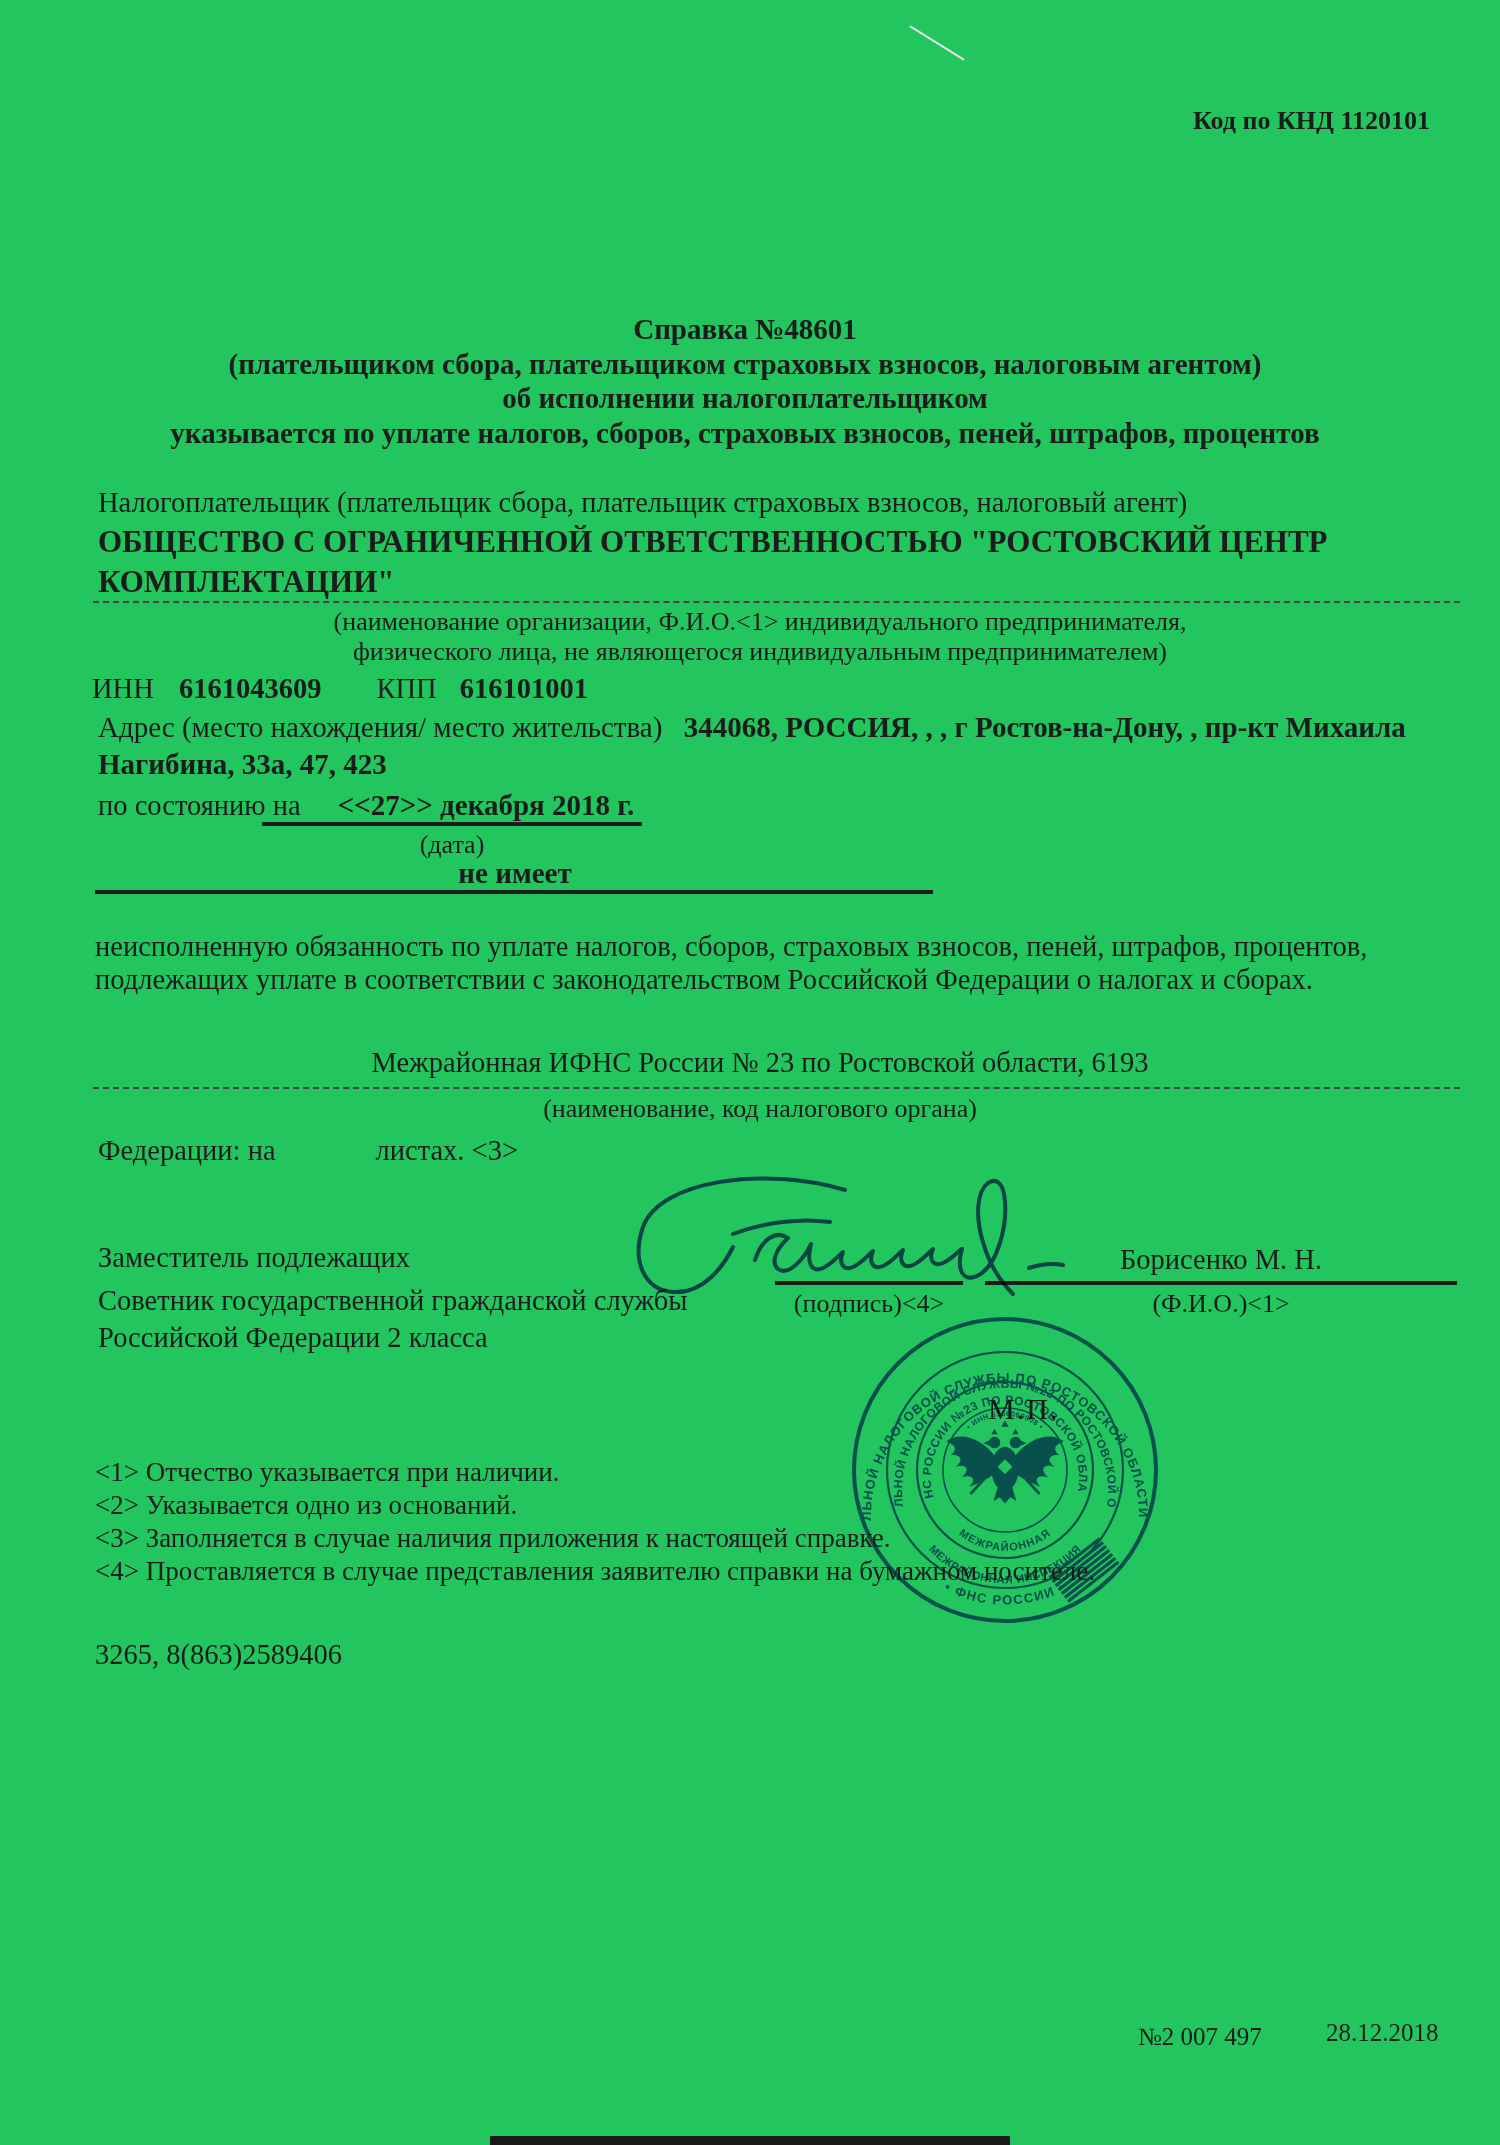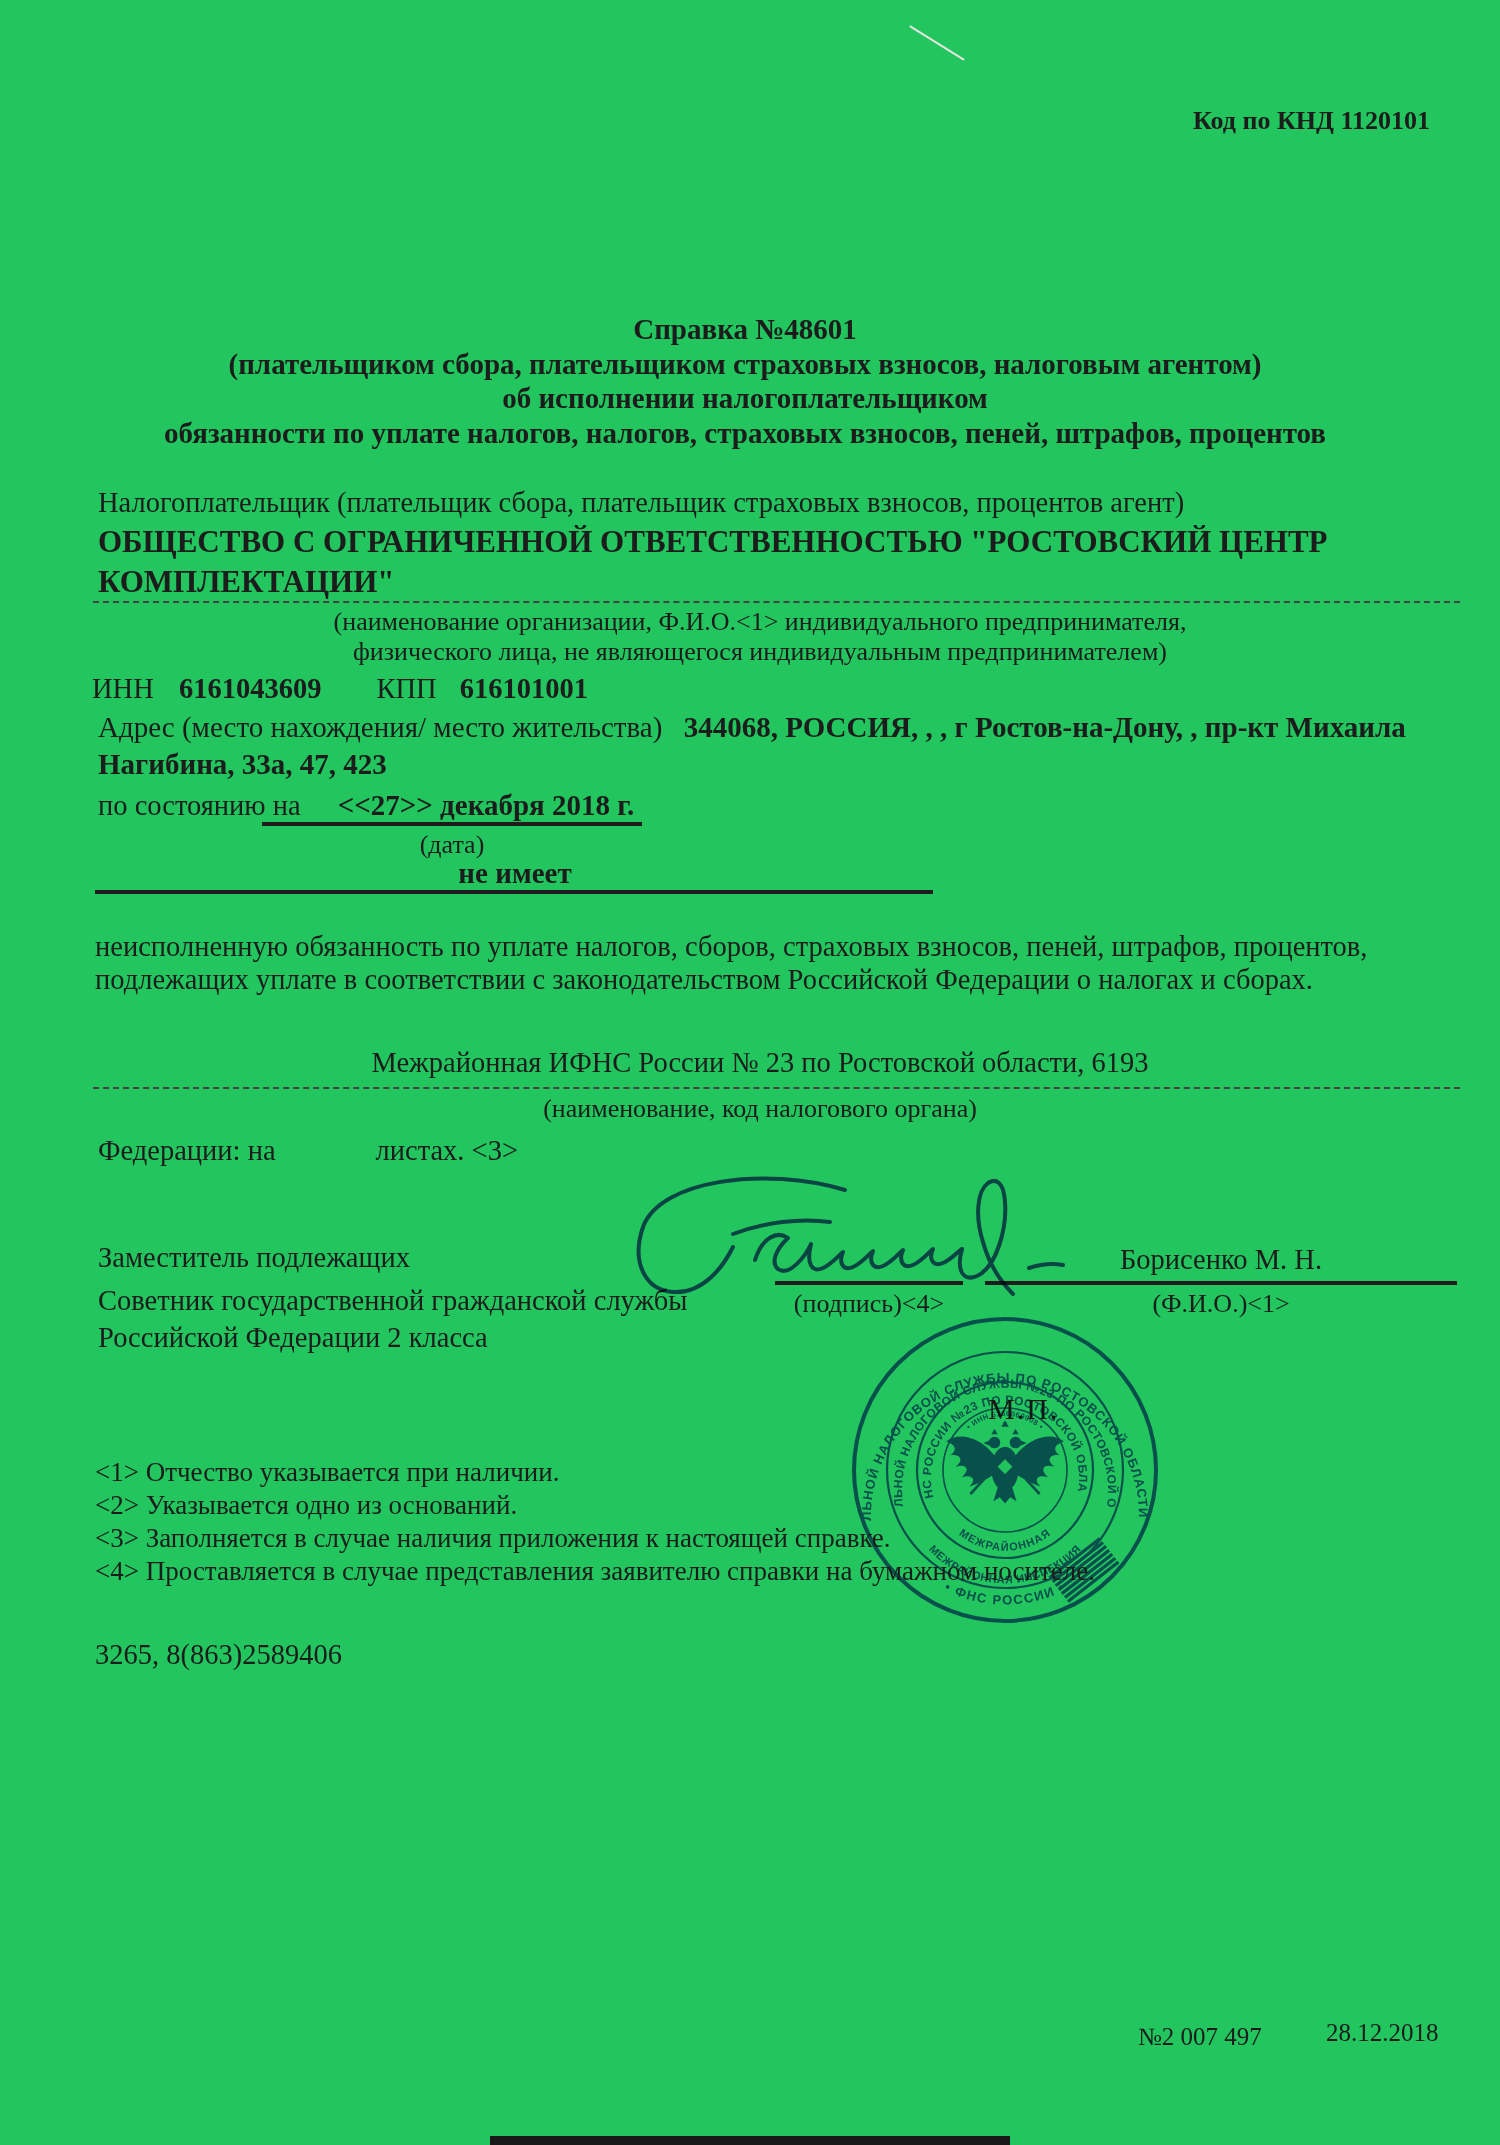--- a/index.html
+++ b/index.html
@@ -43,24 +43,24 @@
 <div class="page">
 
   <div class="abs b fs26 rt" style="left:1070px;top:106px;width:360px;">Код по КНД  1120101</div>
 
   <div class="abs" style="left:905px;top:42px;width:64px;height:2px;background:#e4e4e0;transform:rotate(32deg);"></div>
 
   <div class="abs ctr b fs29" style="left:85px;top:312px;width:1320px;">
     <div>Справка №48601</div>
     <div>(плательщиком сбора, плательщиком страховых взносов, налоговым агентом)</div>
     <div>об исполнении налогоплательщиком</div>
-    <div>обязанности по уплате налогов, налогов, страховых взносов, пеней, штрафов, процентов</div>
-  </div>
-
-  <div class="abs fs28" style="left:98px;top:486px;width:1340px;">Налогоплательщик (плательщик сбора, плательщик страховых взносов, процентов агент)</div>
+    <div>указывается по уплате налогов, сборов, страховых взносов, пеней, штрафов, процентов</div>
+  </div>
+
+  <div class="abs fs28" style="left:98px;top:486px;width:1340px;">Налогоплательщик (плательщик сбора, плательщик страховых взносов, налоговый агент)</div>
 
   <div class="abs b fs31" style="left:98px;top:522px;width:1360px;">
     <div>ОБЩЕСТВО С ОГРАНИЧЕННОЙ ОТВЕТСТВЕННОСТЬЮ "РОСТОВСКИЙ ЦЕНТР</div>
     <div>КОМПЛЕКТАЦИИ"</div>
   </div>
 
   <div class="abs dashed" style="left:93px;top:601px;width:1367px;"></div>
 
   <div class="abs ctr fs26" style="left:95px;top:607px;width:1330px;">
     <div>(наименование организации, Ф.И.О.&lt;1&gt; индивидуального предпринимателя,</div>

